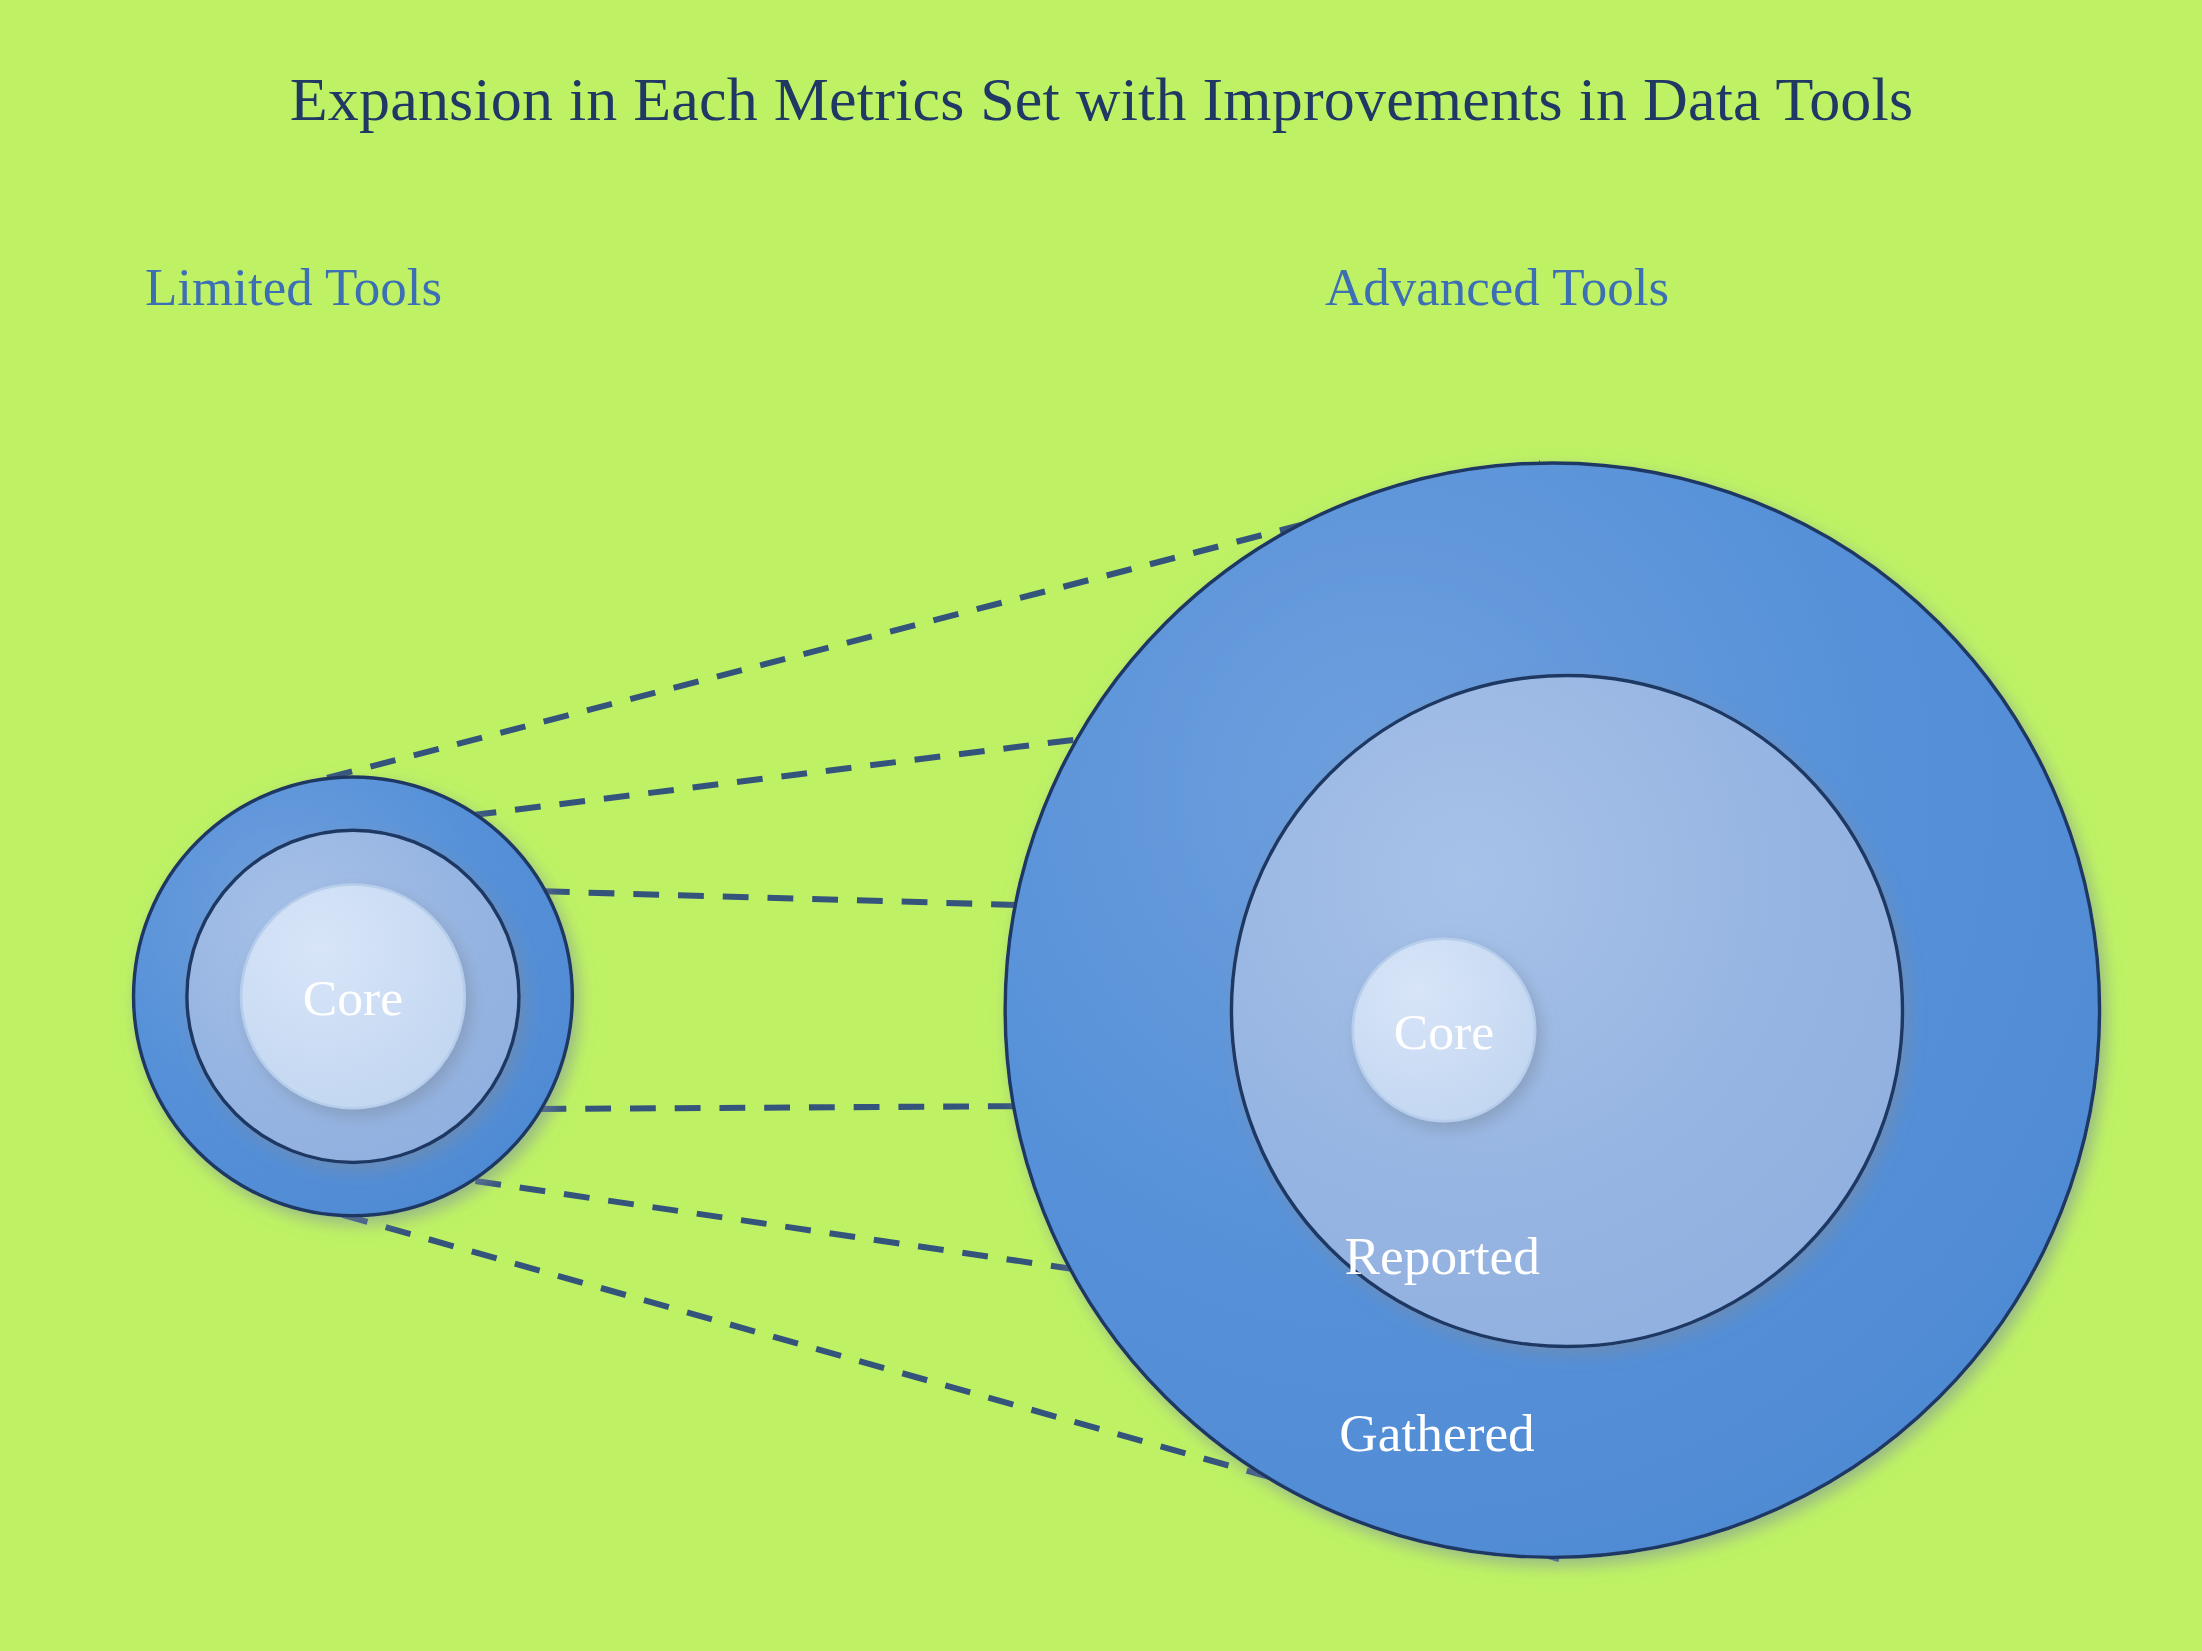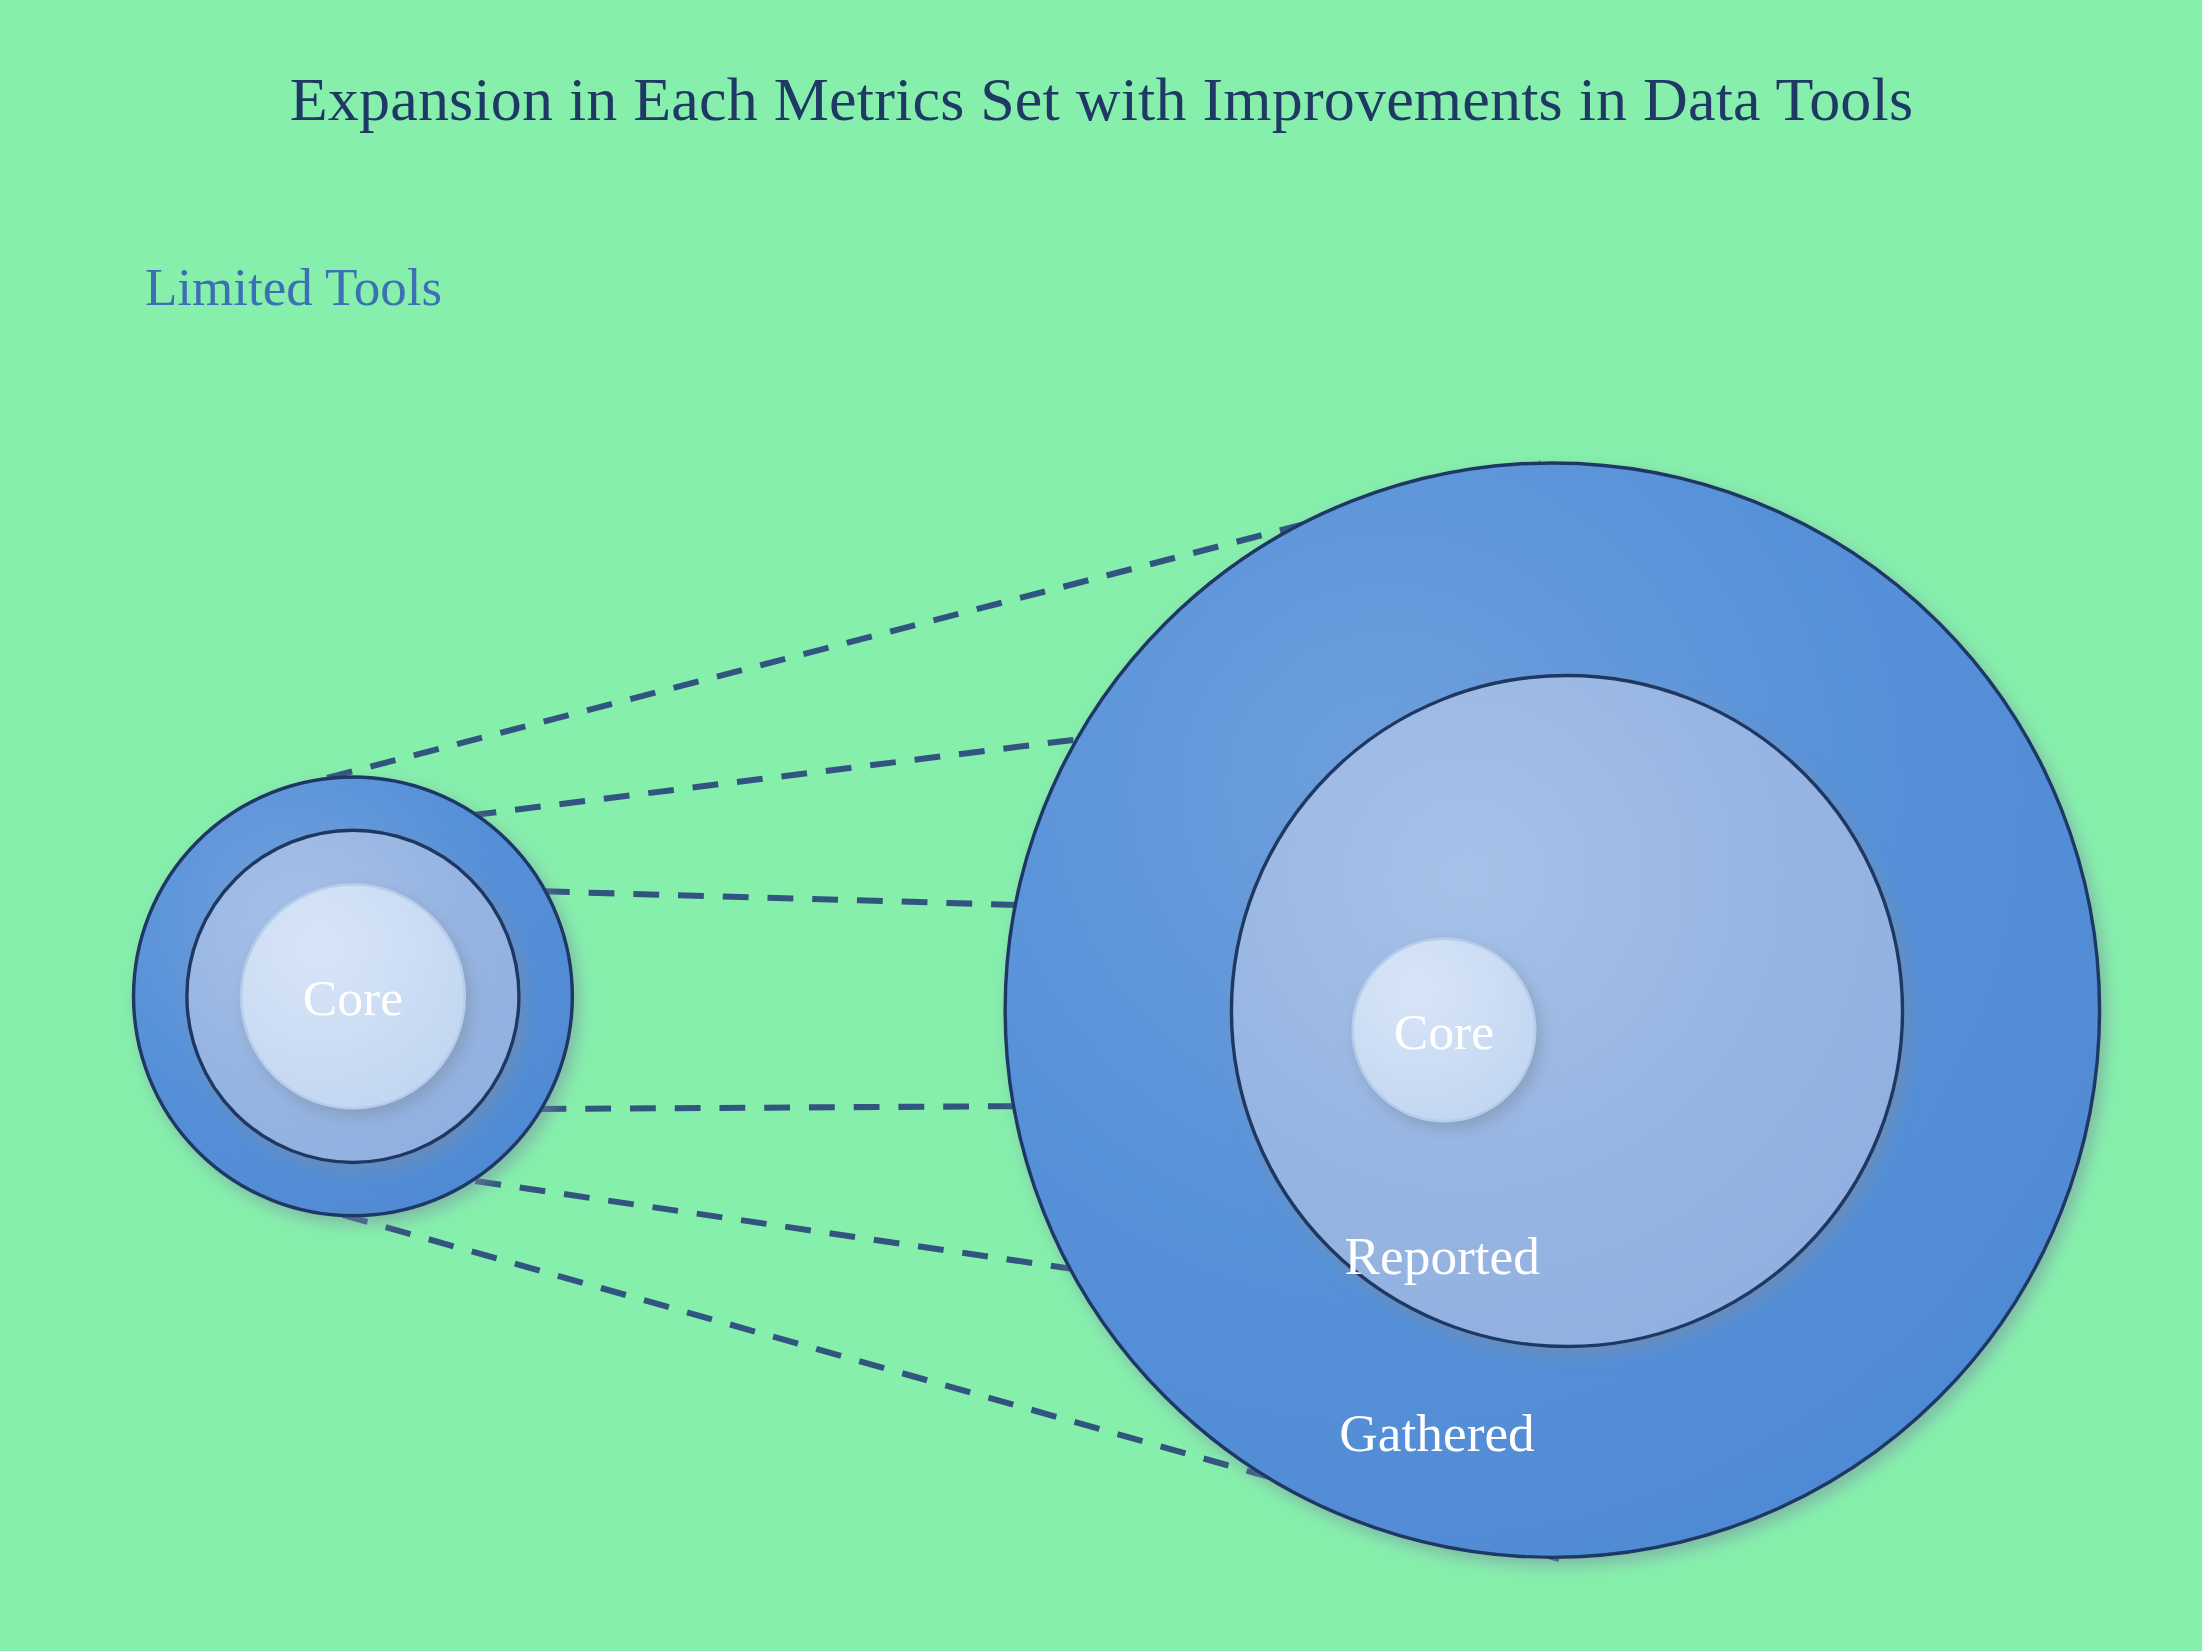--- a/index.html
+++ b/index.html
@@ -10,21 +10,21 @@
   body {
     width: 2203px;
     height: 1652px;
     overflow: hidden;
     font-family: "Liberation Serif", "DejaVu Serif", serif;
   }
   #canvas {
     position: relative;
     width: 2203px;
     height: 1652px;
-    background: #86efac;
+    background: #bef264;
   }
   svg.diagram {
     position: absolute;
     left: 0;
     top: 0;
     width: 2203px;
     height: 1652px;
     display: block;
   }
   .title-text {
@@ -66,20 +66,21 @@
 </style>
 </head>
 <body>
 
 <div id="canvas">
 
   <div class="title-text">Expansion in Each Metrics Set with Improvements in Data Tools</div>
 
   <div class="side-label left">Limited Tools</div>
 
+  <div class="side-label right">Advanced Tools</div>
 
   <svg class="diagram" viewBox="0 0 2560 1920" xmlns="http://www.w3.org/2000/svg">
     <defs>
       <filter id="dropshadow" x="-30%" y="-30%" width="170%" height="170%">
         <feDropShadow dx="6" dy="8" stdDeviation="9" flood-color="#7a8ba3" flood-opacity="0.55"></feDropShadow>
       </filter>
       <radialGradient id="gradOuter" cx="35%" cy="30%" r="85%">
         <stop offset="0%" stop-color="#6fa0de"></stop>
         <stop offset="55%" stop-color="#5590d8"></stop>
         <stop offset="100%" stop-color="#4e89d2"></stop>

